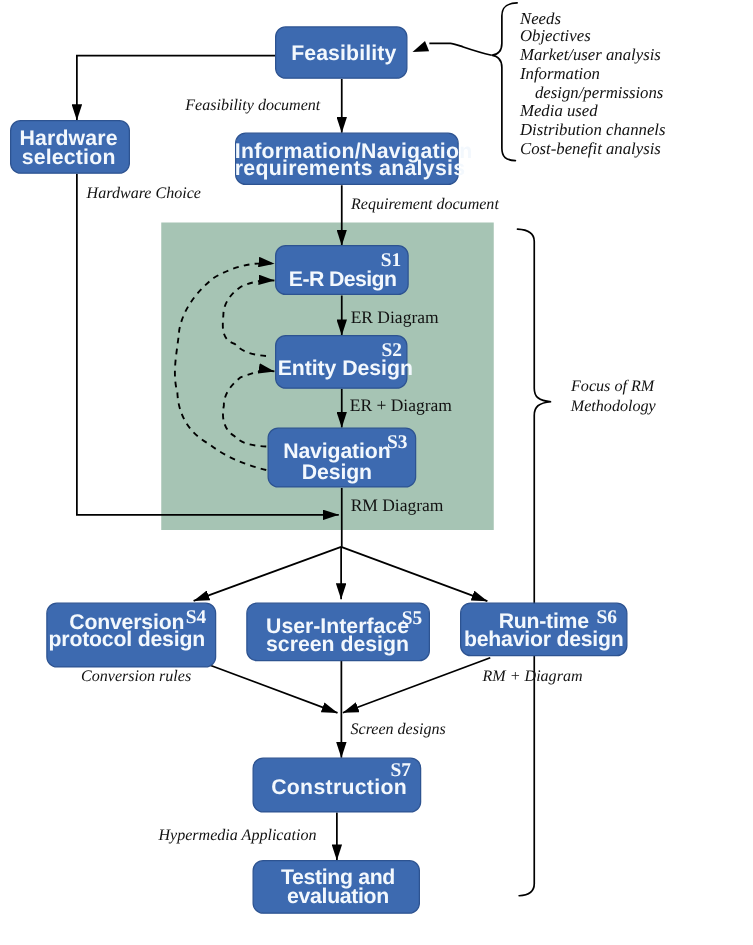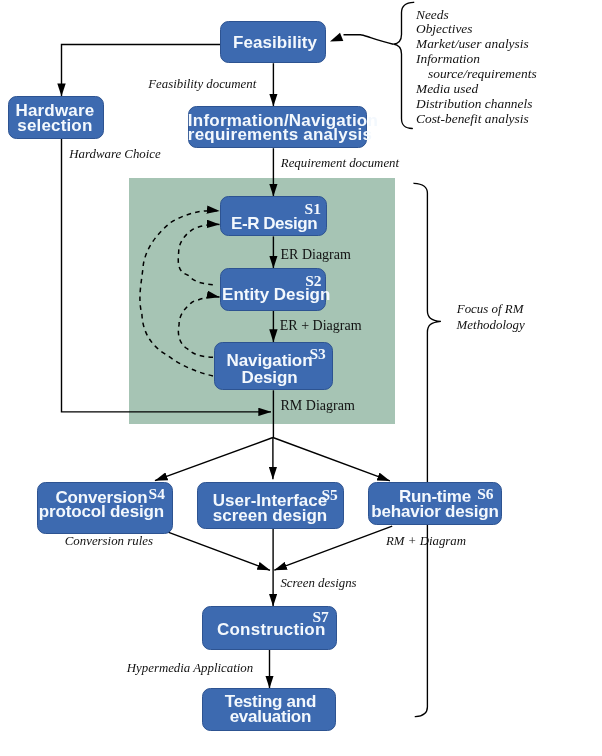--- a/index.html
+++ b/index.html
@@ -138,19 +138,19 @@
   <div class="note" style="left:126.8px;top:661.8px;">Hypermedia Application</div>
 
   <div class="note" style="left:456.8px;top:302.6px;font-size:12.9px;">Focus of RM</div>
   <div class="note" style="left:456.6px;top:318.6px;font-size:12.9px;text-align:center;">Methodology</div>
 
   <div>
     <div class="listitem" style="left:416px;top:8.1px;">Needs</div>
     <div class="listitem" style="left:416px;top:22.0px;">Objectives</div>
     <div class="listitem" style="left:416px;top:37.3px;">Market/user analysis</div>
     <div class="listitem" style="left:416px;top:52.3px;">Information</div>
-    <div class="listitem" style="left:428px;top:67.1px;">source/requirements</div>
+    <div class="listitem" style="left:428px;top:67.1px;">design/permissions</div>
     <div class="listitem" style="left:416px;top:82.3px;">Media used</div>
     <div class="listitem" style="left:416px;top:97.3px;">Distribution channels</div>
     <div class="listitem" style="left:416px;top:112.1px;">Cost-benefit analysis</div>
   </div>
 
 </div>
 
 </body></html>

